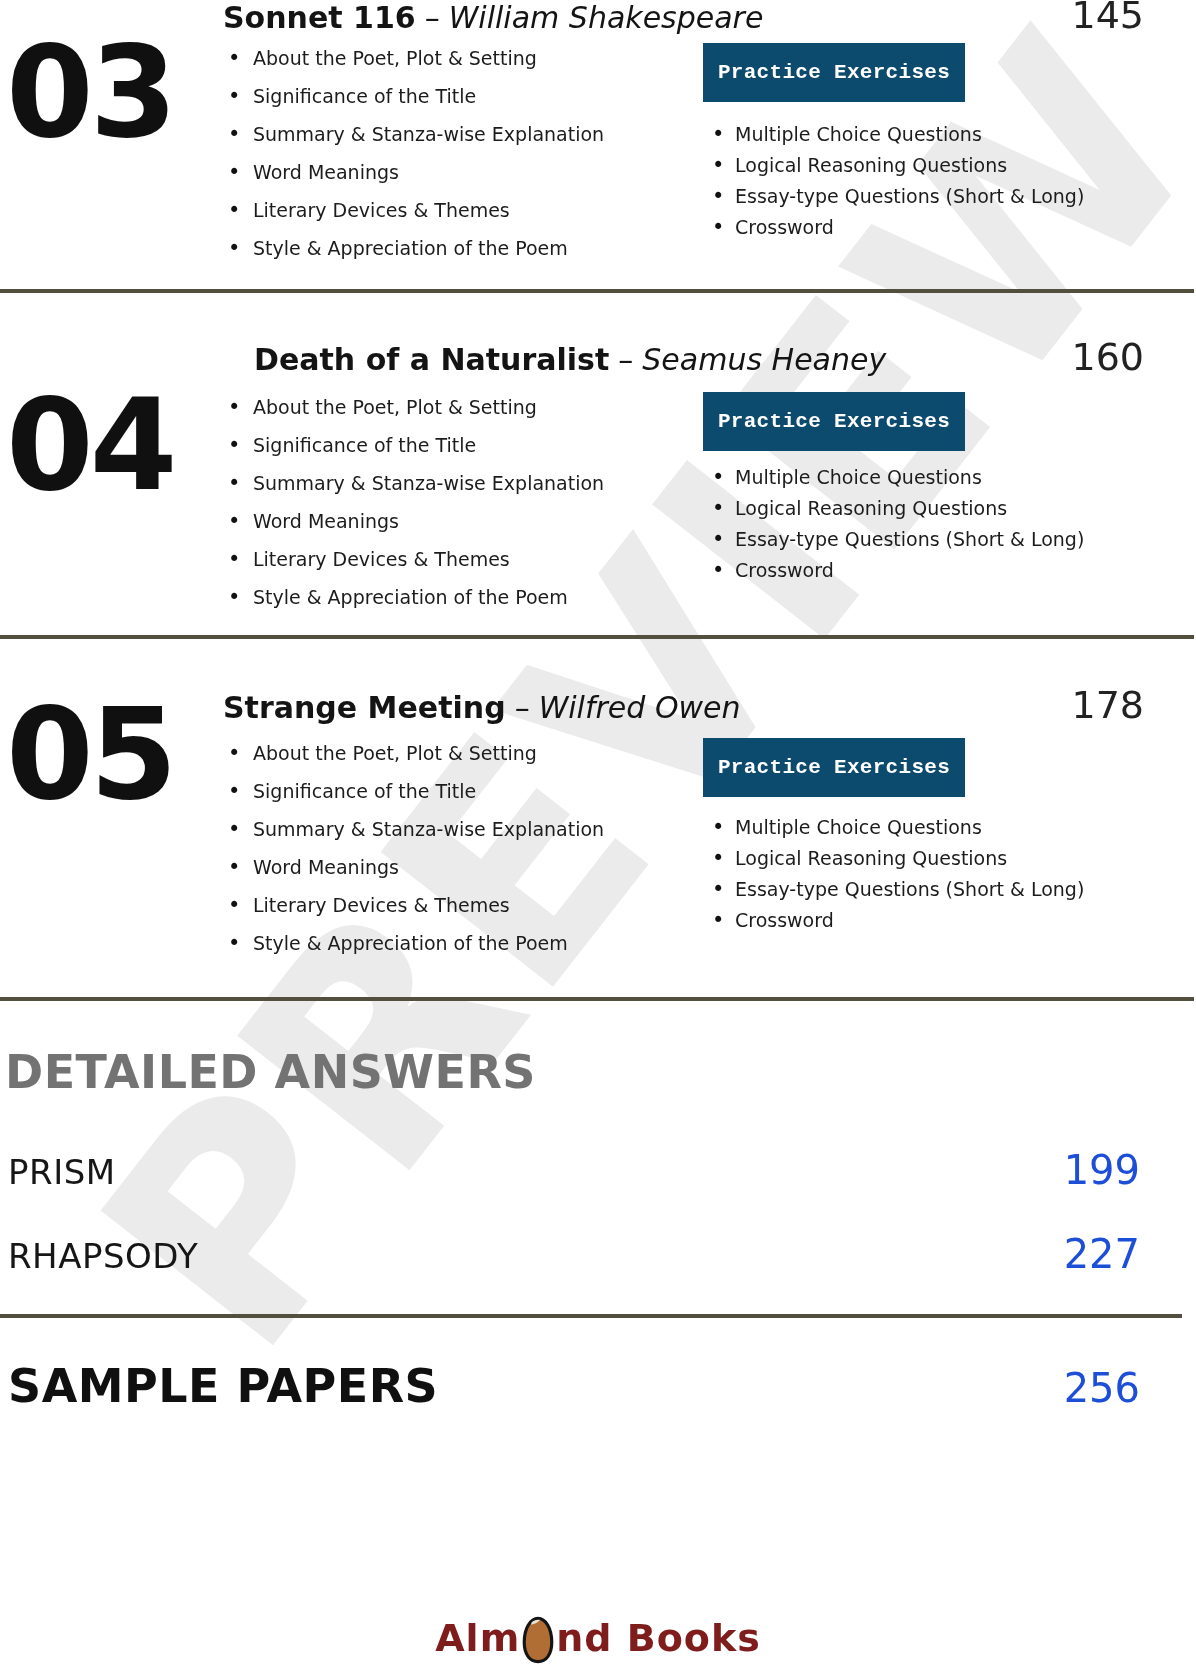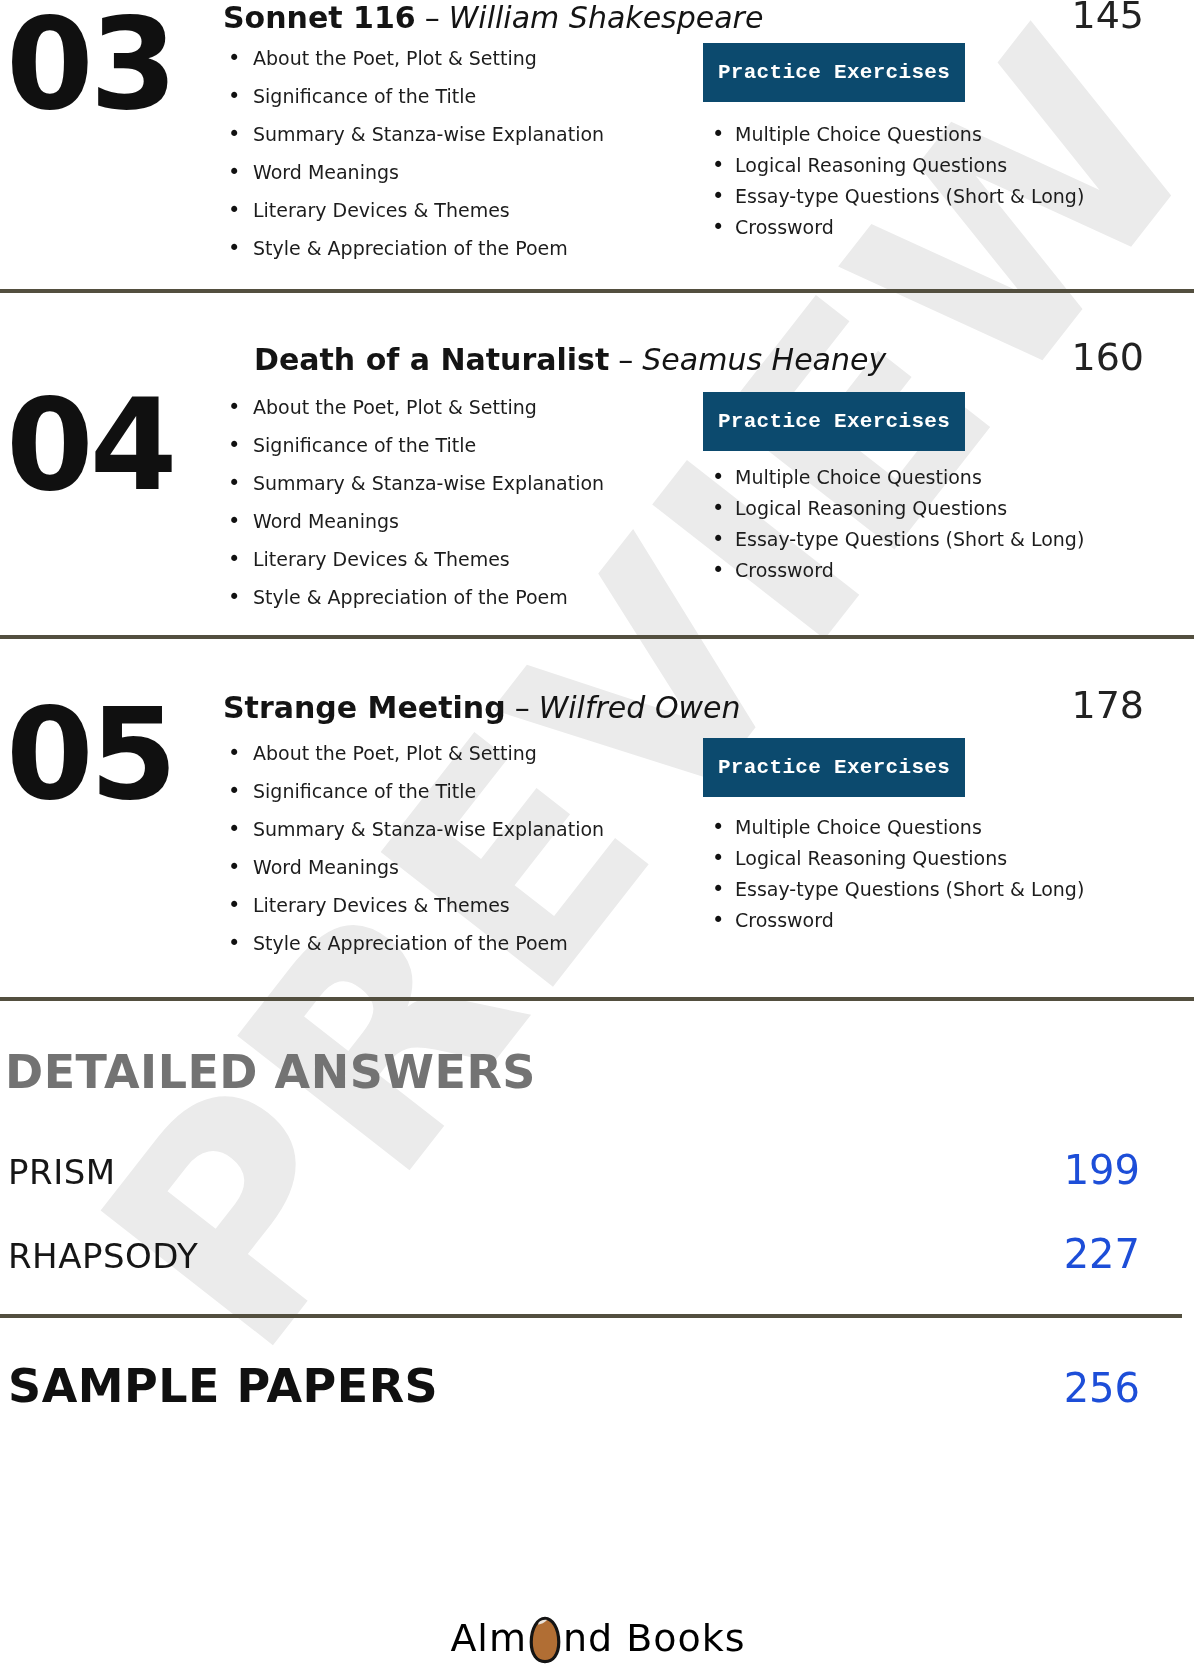--- a/index.html
+++ b/index.html
@@ -18,21 +18,21 @@
   .layer { position:absolute; inset:0; z-index:1; }
   
   .chapter { position:absolute; left:0; width:1196px; }
   .ch03 { top:0;    height:293px; }
   .ch04 { top:293px; height:344px; }
   .ch05 { top:637px; height:362px; }
   .ch-num {
     position:absolute; left:6px; font-size:126px; font-weight:700;
     line-height:1; letter-spacing:-4px; color:#101010;
   }
-  .ch03 .ch-num { top:2px; } .ch04 .ch-num { top:90px; } .ch05 .ch-num { top:55px; }
+  .ch03 .ch-num { top:30px; } .ch04 .ch-num { top:90px; } .ch05 .ch-num { top:55px; }
   .ch-head {
     position:absolute; left:223px; right:52px;
     display:flex; justify-content:space-between; align-items:baseline;
   }
   .ch03 .ch-head { top:-4px; } .ch04 .ch-head { top:45px;margin-left:31px; } .ch05 .ch-head { top:49px; }
   .ch-title { font-size:30px; line-height:36px; font-weight:700; color:#141414; white-space:nowrap; }
   .ch-dash { font-weight:400; margin:0 9px; }
   .ch-author { font-weight:400; font-style:italic; }
   .ch-page { font-size:38px; line-height:38px; font-weight:400; color:#222; }
   ul.blist { list-style:none; margin:0; padding:0; position:absolute; }
@@ -65,21 +65,21 @@
   .row-prism { top:1150px; } .row-rhapsody { top:1234px; } .row-sample { top:1363px; }
   .toc-label { font-size:34px; line-height:1; font-weight:400; letter-spacing:0.5px; color:#161616; }
   .toc-label.big { font-size:46px; font-weight:700; color:#101010; }
   .toc-page { font-size:40px; line-height:1; font-weight:400; color:#1d4ed8; }
   
   .logo {
     position:absolute; left:0; right:0; top:1612px; height:52px;
     display:flex; justify-content:center; align-items:center; gap:1px;
   }
   .logo-text {
-    font-size:38px; font-weight:400; letter-spacing:1px; color:#000000;
+    font-size:38px; font-weight:700; letter-spacing:1px; color:#7f1d1d;
     font-family:"DejaVu Sans",sans-serif;
     text-align:center;
   }
   .almond { width:36px; height:50px; margin:0 -1px; transform:translateY(2px); }
 </style>
 </head>
 <body>
 
 <div class="page">
 

